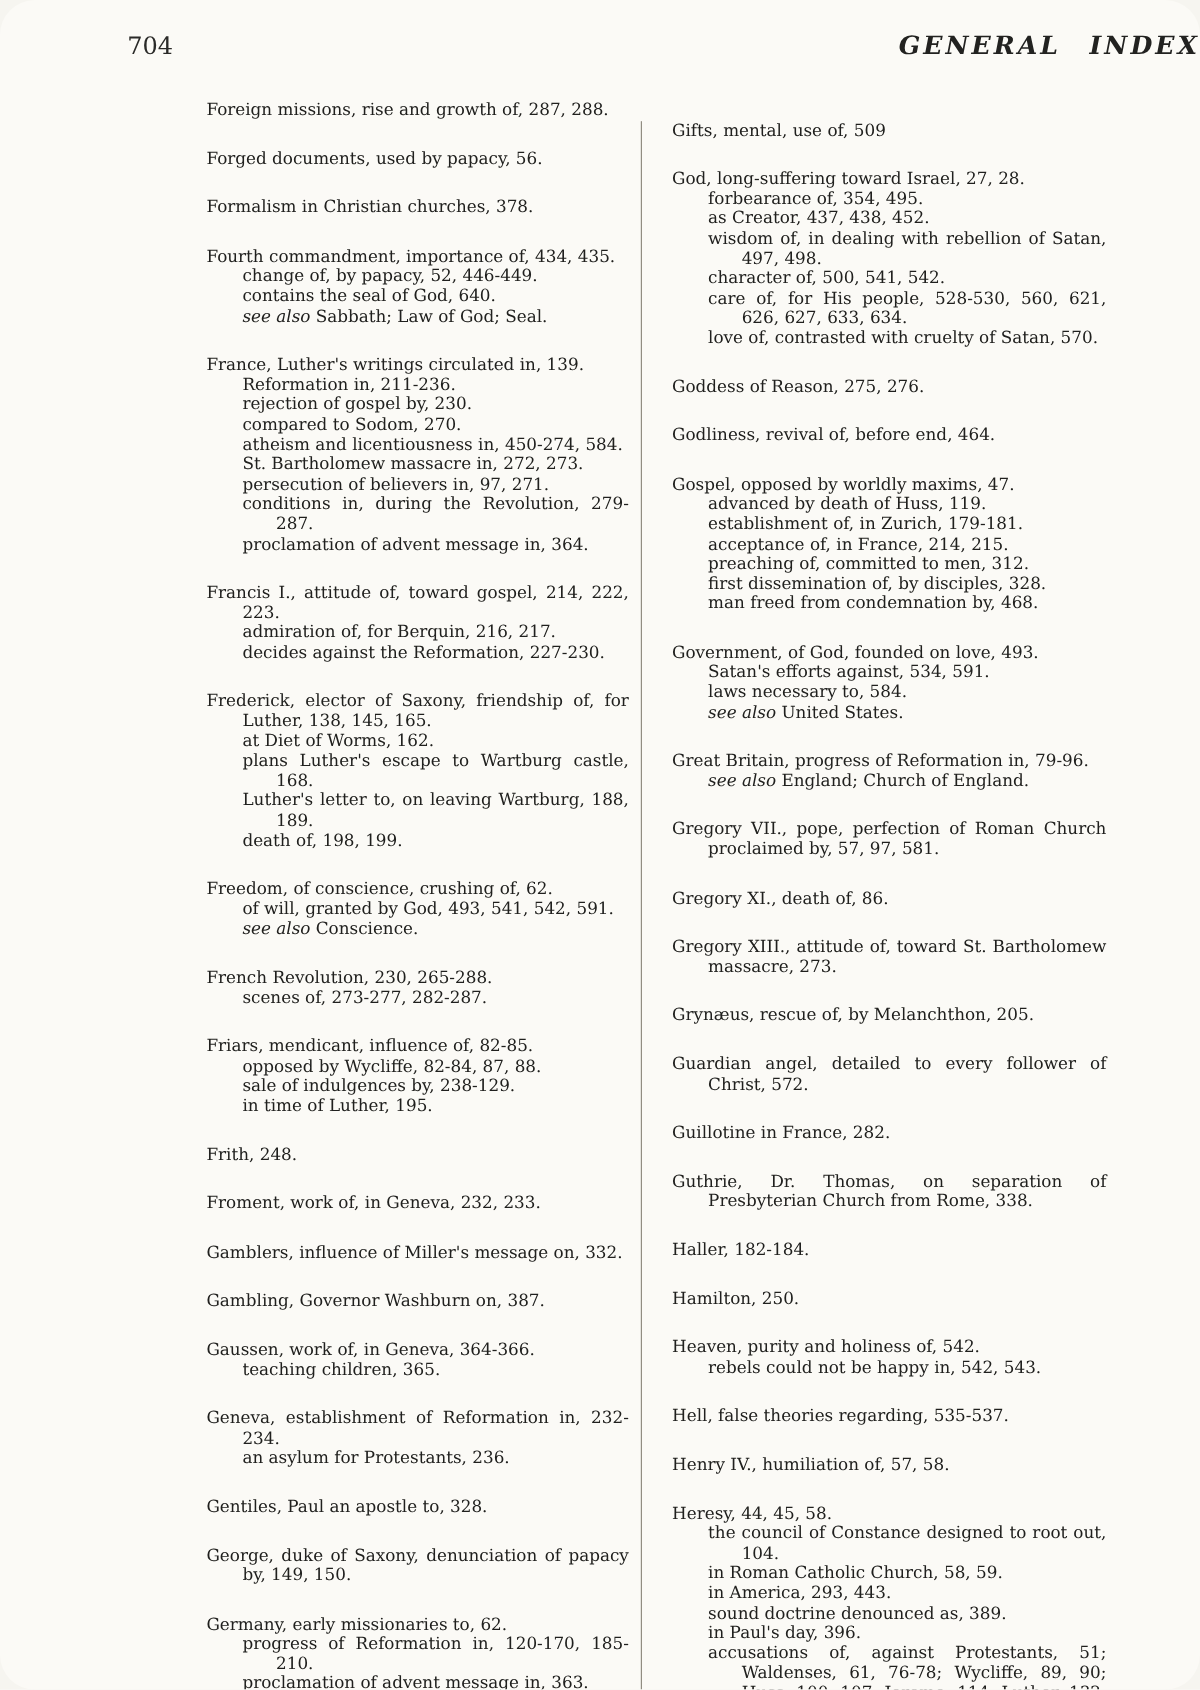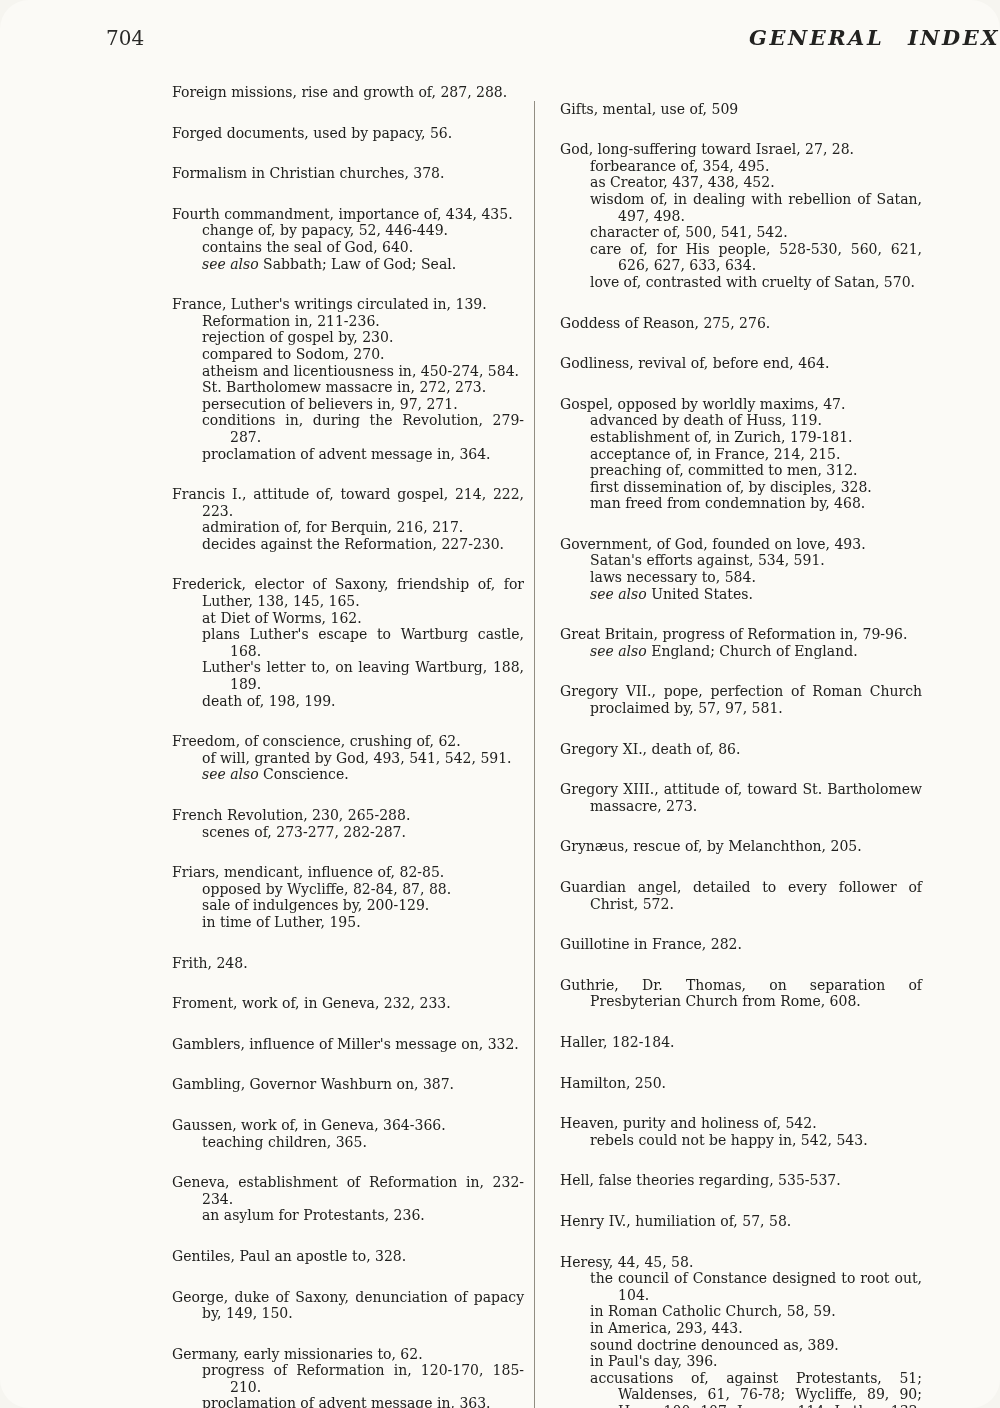--- a/index.html
+++ b/index.html
@@ -83,21 +83,21 @@
         <div class="entry l1">plans Luther's escape to Wartburg castle, 168.</div>
         <div class="entry l1">Luther's letter to, on leaving Wartburg, 188, 189.</div>
         <div class="entry l1">death of, 198, 199.</div>
         <div class="entry l0">Freedom, of conscience, crushing of, 62.</div>
         <div class="entry l1">of will, granted by God, 493, 541, 542, 591.</div>
         <div class="entry l1"><i>see also</i> Conscience.</div>
         <div class="entry l0">French Revolution, 230, 265-288.</div>
         <div class="entry l1">scenes of, 273-277, 282-287.</div>
         <div class="entry l0">Friars, mendicant, influence of, 82-85.</div>
         <div class="entry l1">opposed by Wycliffe, 82-84, 87, 88.</div>
-        <div class="entry l1">sale of indulgences by, 200-129.</div>
+        <div class="entry l1">sale of indulgences by, 238-129.</div>
         <div class="entry l1">in time of Luther, 195.</div>
         <div class="entry l0">Frith, 248.</div>
         <div class="entry l0">Froment, work of, in Geneva, 232, 233.</div>
         <div class="entry l0">Gamblers, influence of Miller's message on, 332.</div>
         <div class="entry l0">Gambling, Governor Washburn on, 387.</div>
         <div class="entry l0">Gaussen, work of, in Geneva, 364-366.</div>
         <div class="entry l1">teaching children, 365.</div>
         <div class="entry l0">Geneva, establishment of Reformation in, 232-234.</div>
         <div class="entry l1">an asylum for Protestants, 236.</div>
         <div class="entry l0">Gentiles, Paul an apostle to, 328.</div>
@@ -130,21 +130,21 @@
         <div class="entry l1">laws necessary to, 584.</div>
         <div class="entry l1"><i>see also</i> United States.</div>
         <div class="entry l0">Great Britain, progress of Reformation in, 79-96.</div>
         <div class="entry l1"><i>see also</i> England; Church of England.</div>
         <div class="entry l0">Gregory VII., pope, perfection of Roman Church proclaimed by, 57, 97, 581.</div>
         <div class="entry l0">Gregory XI., death of, 86.</div>
         <div class="entry l0">Gregory XIII., attitude of, toward St. Bartholomew massacre, 273.</div>
         <div class="entry l0">Grynæus, rescue of, by Melanchthon, 205.</div>
         <div class="entry l0">Guardian angel, detailed to every follower of Christ, 572.</div>
         <div class="entry l0">Guillotine in France, 282.</div>
-        <div class="entry l0">Guthrie, Dr. Thomas, on separation of Presbyterian Church from Rome, 608.</div>
+        <div class="entry l0">Guthrie, Dr. Thomas, on separation of Presbyterian Church from Rome, 338.</div>
         <div class="entry l0">Haller, 182-184.</div>
         <div class="entry l0">Hamilton, 250.</div>
         <div class="entry l0">Heaven, purity and holiness of, 542.</div>
         <div class="entry l1">rebels could not be happy in, 542, 543.</div>
         <div class="entry l0">Hell, false theories regarding, 535-537.</div>
         <div class="entry l0">Henry IV., humiliation of, 57, 58.</div>
         <div class="entry l0">Heresy, 44, 45, 58.</div>
         <div class="entry l1">the council of Constance designed to root out, 104.</div>
         <div class="entry l1">in Roman Catholic Church, 58, 59.</div>
         <div class="entry l1">in America, 293, 443.</div>

